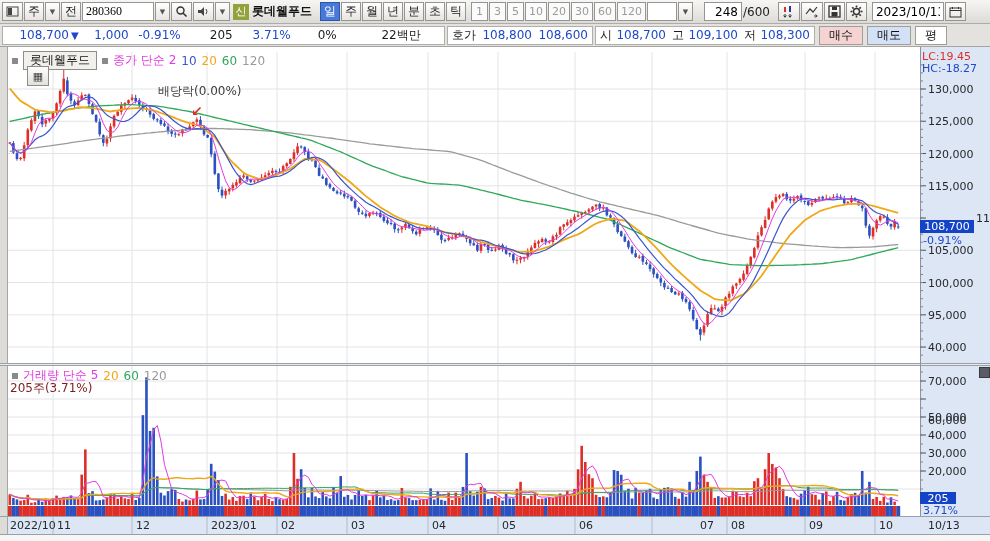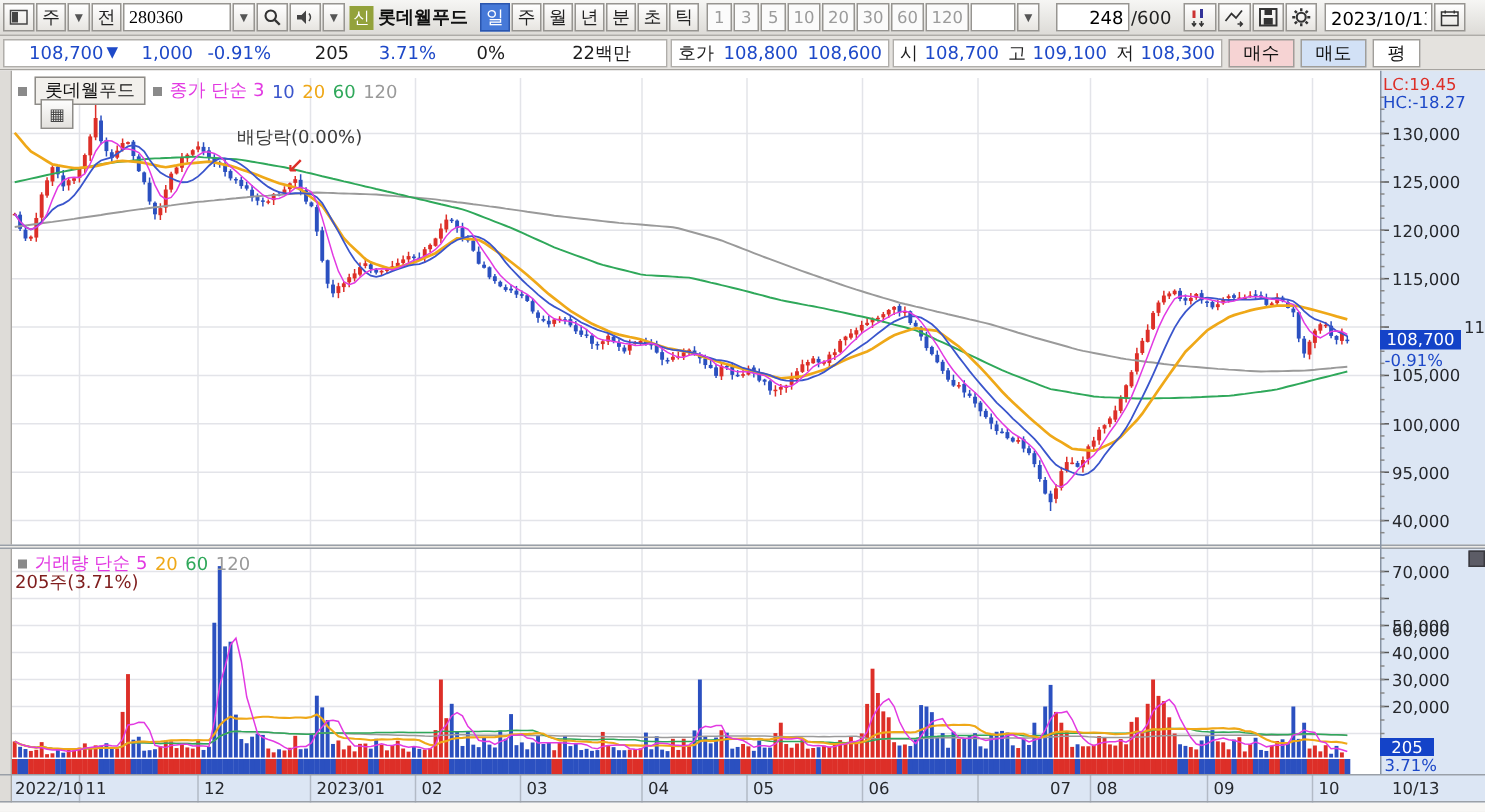--- a/index.html
+++ b/index.html
@@ -90,21 +90,21 @@
         <span class="tbtn num">3</span>
         <span class="tbtn num">5</span>
         <span class="tbtn num">10</span>
         <span class="tbtn num">20</span>
         <span class="tbtn num">30</span>
         <span class="tbtn num">60</span>
         <span class="tbtn num">120</span>
       </span>
     <span class="tinput" style="width:30px">&nbsp;</span>
     <span class="tbtn caret">▼</span>
-    <input class="tinput" style="width: 49px; margin-left: 10px; text-align: right;" value="248">
+    <input class="tinput" style="width: 38px; margin-left: 10px; text-align: right;" value="248">
     <span style="font-size:12px;color:#222;margin-right:8px">/600</span>
     <span class="tbtn icon">
         <svg width="14" height="13">
           <rect x="2" y="2" width="2" height="5" fill="#c33"></rect>
           <rect x="7" y="1" width="2" height="6" fill="#339"></rect>
           <path d="M3 9 l0 3 M1.6 10.5 l1.4 1.8 1.4-1.8 M8 9 l0 3 M6.6 10.5 l1.4 1.8 1.4-1.8" stroke="#333" fill="none"></path>
         </svg>
       </span>
     <span class="tbtn icon">
         <svg width="14" height="13">
@@ -1309,21 +1309,21 @@
         <line x1="920" y1="352" x2="923" y2="352" stroke="#888"></line>
         <line x1="920" y1="343" x2="923" y2="343" stroke="#888"></line>
         <line x1="920" y1="334" x2="923" y2="334" stroke="#888"></line>
         <line x1="920" y1="325" x2="923" y2="325" stroke="#888"></line>
       </svg>
 
     <div class="ovl leg" style="left:12px;top:4px">
       <span class="bullet"></span>
       <span class="stockbox">롯데웰푸드</span>
       <span class="bullet"></span>
-      <span style="color:#e23ae2">종가 단순 3</span>
+      <span style="color:#e23ae2">종가 단순 2</span>
       <span style="color:#3a55cc">10</span>
       <span style="color:#efa818">20</span>
       <span style="color:#2fa85a">60</span>
       <span style="color:#9a9a9a">120</span>
     </div>
     <div id="gridbtn">▦</div>
 
     <div class="ovl" style="left:158px;top:36px;color:#3c3c3c;font-size:12px">배당락(0.00%)</div>
     <div class="ovl" style="left:191px;top:56px;color:#dd2f28;font-size:14px;font-weight:bold">↙</div>
 

